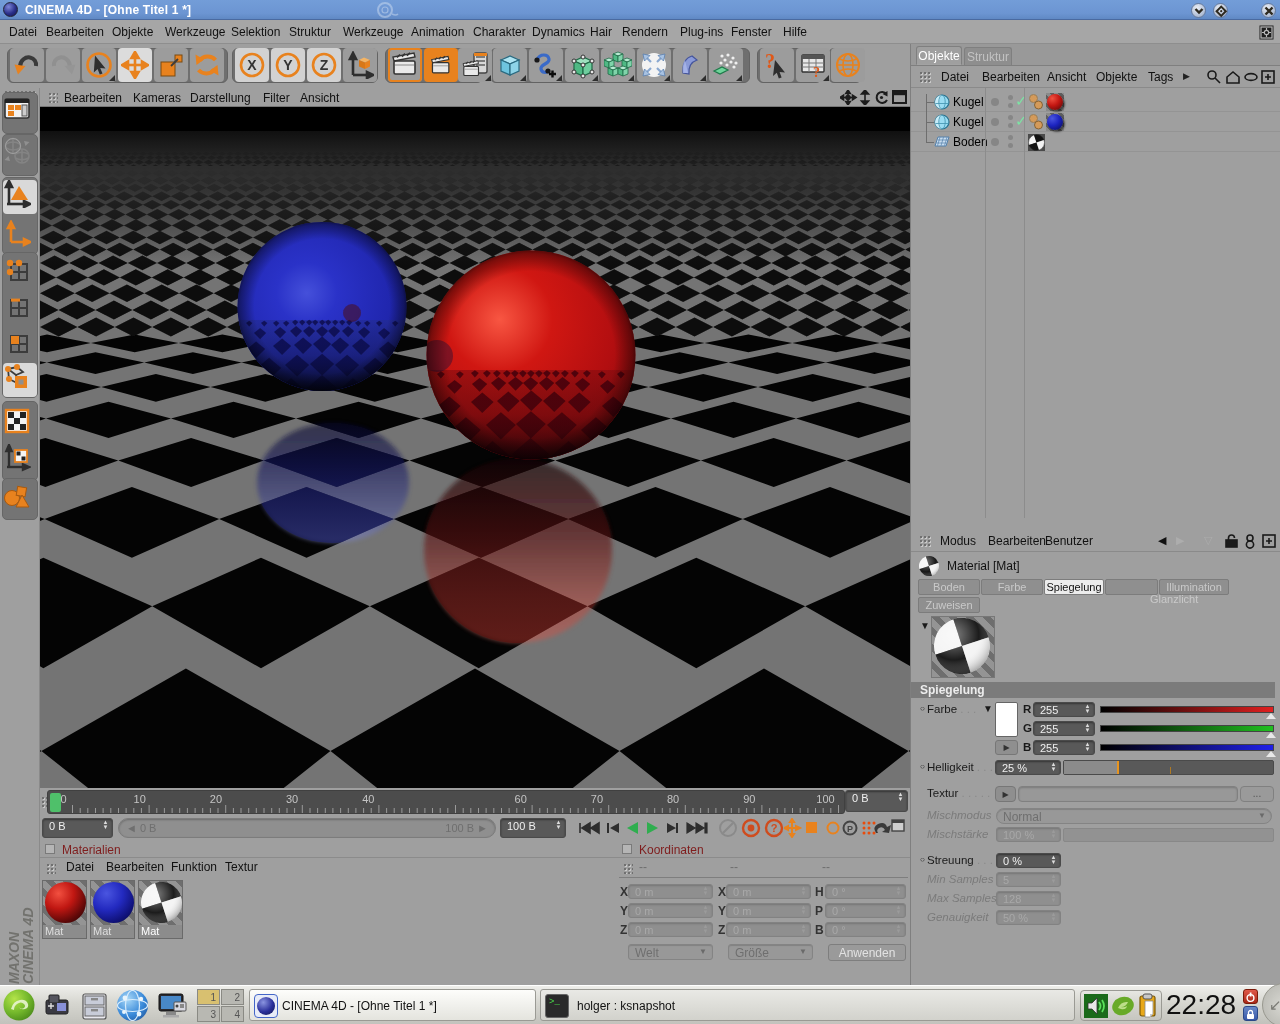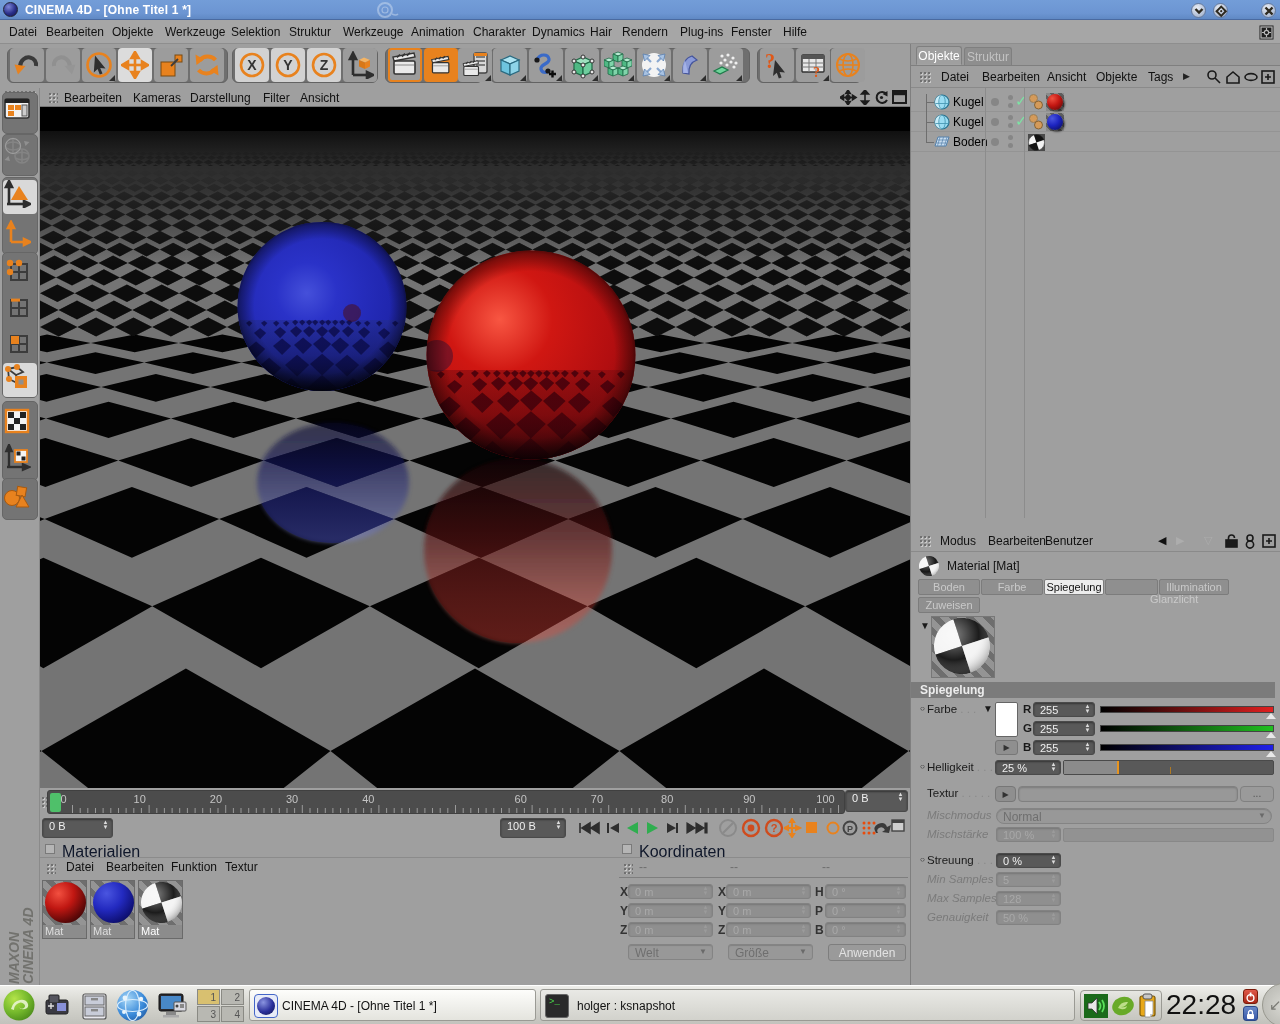--- a/index.html
+++ b/index.html
@@ -43,21 +43,21 @@
 .dspin .v{position:absolute;left:6px;top:1px;}
 .spinarr{position:absolute;right:3px;top:1px;width:7px;font-size:6px;line-height:5px;color:#ddd;text-align:center;}
 .gspin{position:absolute;background:#8f8f8f;border-radius:3px;border:1px solid #828282;color:#a8a8a8;font-size:11px;
  box-shadow:inset 0 1px 2px rgba(0,0,0,.18);}
 .gspin .v{position:absolute;left:6px;top:1px;}
 .gspin .spinarr{color:#9b9b9b;}
 
 .panel{background:#9f9f9f;}
 .phead{position:absolute;left:0;top:0;width:100%;height:17px;background:#9f9f9f;border-bottom:1px solid #8b8b8b;}
 .phead .sq{position:absolute;left:5px;top:3px;width:10px;height:10px;background:#b5b5b5;border:1px solid #7a7a7a;}
-.phead .t{position:absolute;left:22px;top:2px;font-size:16px;color:#0f172a;}
+.phead .t{position:absolute;left:22px;top:2px;font-size:12px;color:#7f1d1d;}
 #materials{left:40px;top:841px;width:577px;height:121px;}
 #koord{left:617px;top:841px;width:293px;height:121px;}
 #statusbar{left:40px;top:962px;width:870px;height:23px;background:#9f9f9f;border-top:1px solid #b8b8b8;}
 
 #rightpanel{left:910px;top:44px;width:370px;height:941px;background:#9f9f9f;border-left:1px solid #7f7f7f;}
 .rtab{position:absolute;font-size:12px;padding:2px 10px 3px 10px;border:1px solid #7f7f7f;border-bottom:none;border-radius:3px 3px 0 0;}
 #omgr-menu span, #attr-menu span{position:absolute;top:4px;font-size:12px;color:#111;}
 .orow{position:absolute;left:0;width:370px;height:20px;border-bottom:1px solid #949494;}
 .orow .nm{position:absolute;left:42px;top:3px;font-size:12px;color:#000;}
 
@@ -720,21 +720,21 @@
       <div id="ruler">
         <div style="position:absolute;left:2px;top:2px;width:11px;height:19px;background:#4fc06a;border-radius:2px;"></div>
         <div class="num" style="left:3.5px;width:24px;text-align:center;">0</div>
         <div class="num" style="left:79.7px;width:24px;text-align:center;">10</div>
         <div class="num" style="left:155.9px;width:24px;text-align:center;">20</div>
         <div class="num" style="left:232.10000000000002px;width:24px;text-align:center;">30</div>
         <div class="num" style="left:308.3px;width:24px;text-align:center;">40</div>
         <div class="num" style="left:384.5px;width:24px;margin-top:23px;">50</div>
         <div class="num" style="left:460.70000000000005px;width:24px;text-align:center;">60</div>
         <div class="num" style="left:536.9px;width:24px;text-align:center;">70</div>
-        <div class="num" style="left:613.1px;width:24px;">80</div>
+        <div class="num" style="left:613.1px;width:24px;text-align:center;">80</div>
         <div class="num" style="left:689.3000000000001px;width:24px;text-align:center;">90</div>
         <div class="num" style="left:765.5px;width:24px;text-align:center;">100</div>
         <svg class="abs" style="left:0;top:0" width="796" height="22">
           <rect x="24.0" y="14" width="1" height="8" fill="#9a9a9a"></rect>
           <rect x="31.7" y="17" width="1" height="5" fill="#9a9a9a"></rect>
           <rect x="39.3" y="17" width="1" height="5" fill="#9a9a9a"></rect>
           <rect x="47.0" y="17" width="1" height="5" fill="#9a9a9a"></rect>
           <rect x="54.6" y="17" width="1" height="5" fill="#9a9a9a"></rect>
           <rect x="62.3" y="17" width="1" height="5" fill="#9a9a9a"></rect>
           <rect x="70.0" y="17" width="1" height="5" fill="#9a9a9a"></rect>
@@ -840,20 +840,25 @@
       <div class="dspin" style="left:805px;top:2px;width:63px;height:22px;">
         <span class="v">0 B</span>
         <span class="spinarr">▲<br>▼</span>
       </div>
     </div>
 <div class="abs" id="transport">
       <div class="dspin" style="left:2px;top:2px;width:71px;height:20px;">
         <span class="v">0 B</span>
         <span class="spinarr">▲<br>▼</span>
       </div>
+      <div style="position:absolute;left:78px;top:2px;width:378px;height:20px;background:#8f8f8f;
+ border-radius:10px;border:1px solid #7c7c7c;box-shadow:inset 0 1px 2px rgba(0,0,0,.25);">
+ <span style="position:absolute;left:7px;top:3px;font-size:11px;color:#6f6f6f;">◄ 0 B</span>
+ <span style="position:absolute;right:7px;top:3px;font-size:11px;color:#6f6f6f;">100 B ►</span>
+      </div>
       <div class="dspin" style="left:460px;top:2px;width:66px;height:20px;">
         <span class="v">100 B</span>
         <span class="spinarr">▲<br>▼</span>
       </div>
       <svg class="abs" style="left:535px;top:2px" width="160" height="20">
 <g fill="#2e2e2e">
 <path d="M5 5 v10 M15 5 l-8 5 l8 5 Z M24 5 l-8 5 l8 5 Z" stroke="#2e2e2e" stroke-width="1.6"></path>
 <path d="M32 5 v10 h2 v-10 Z M44 5 l-9 5 l9 5 Z"></path>
 <path d="M63 4 l-11 6 l11 6 Z" fill="#2fae4f"></path>
 <path d="M72 4 l11 6 l-11 6 Z" fill="#2fae4f"></path>

